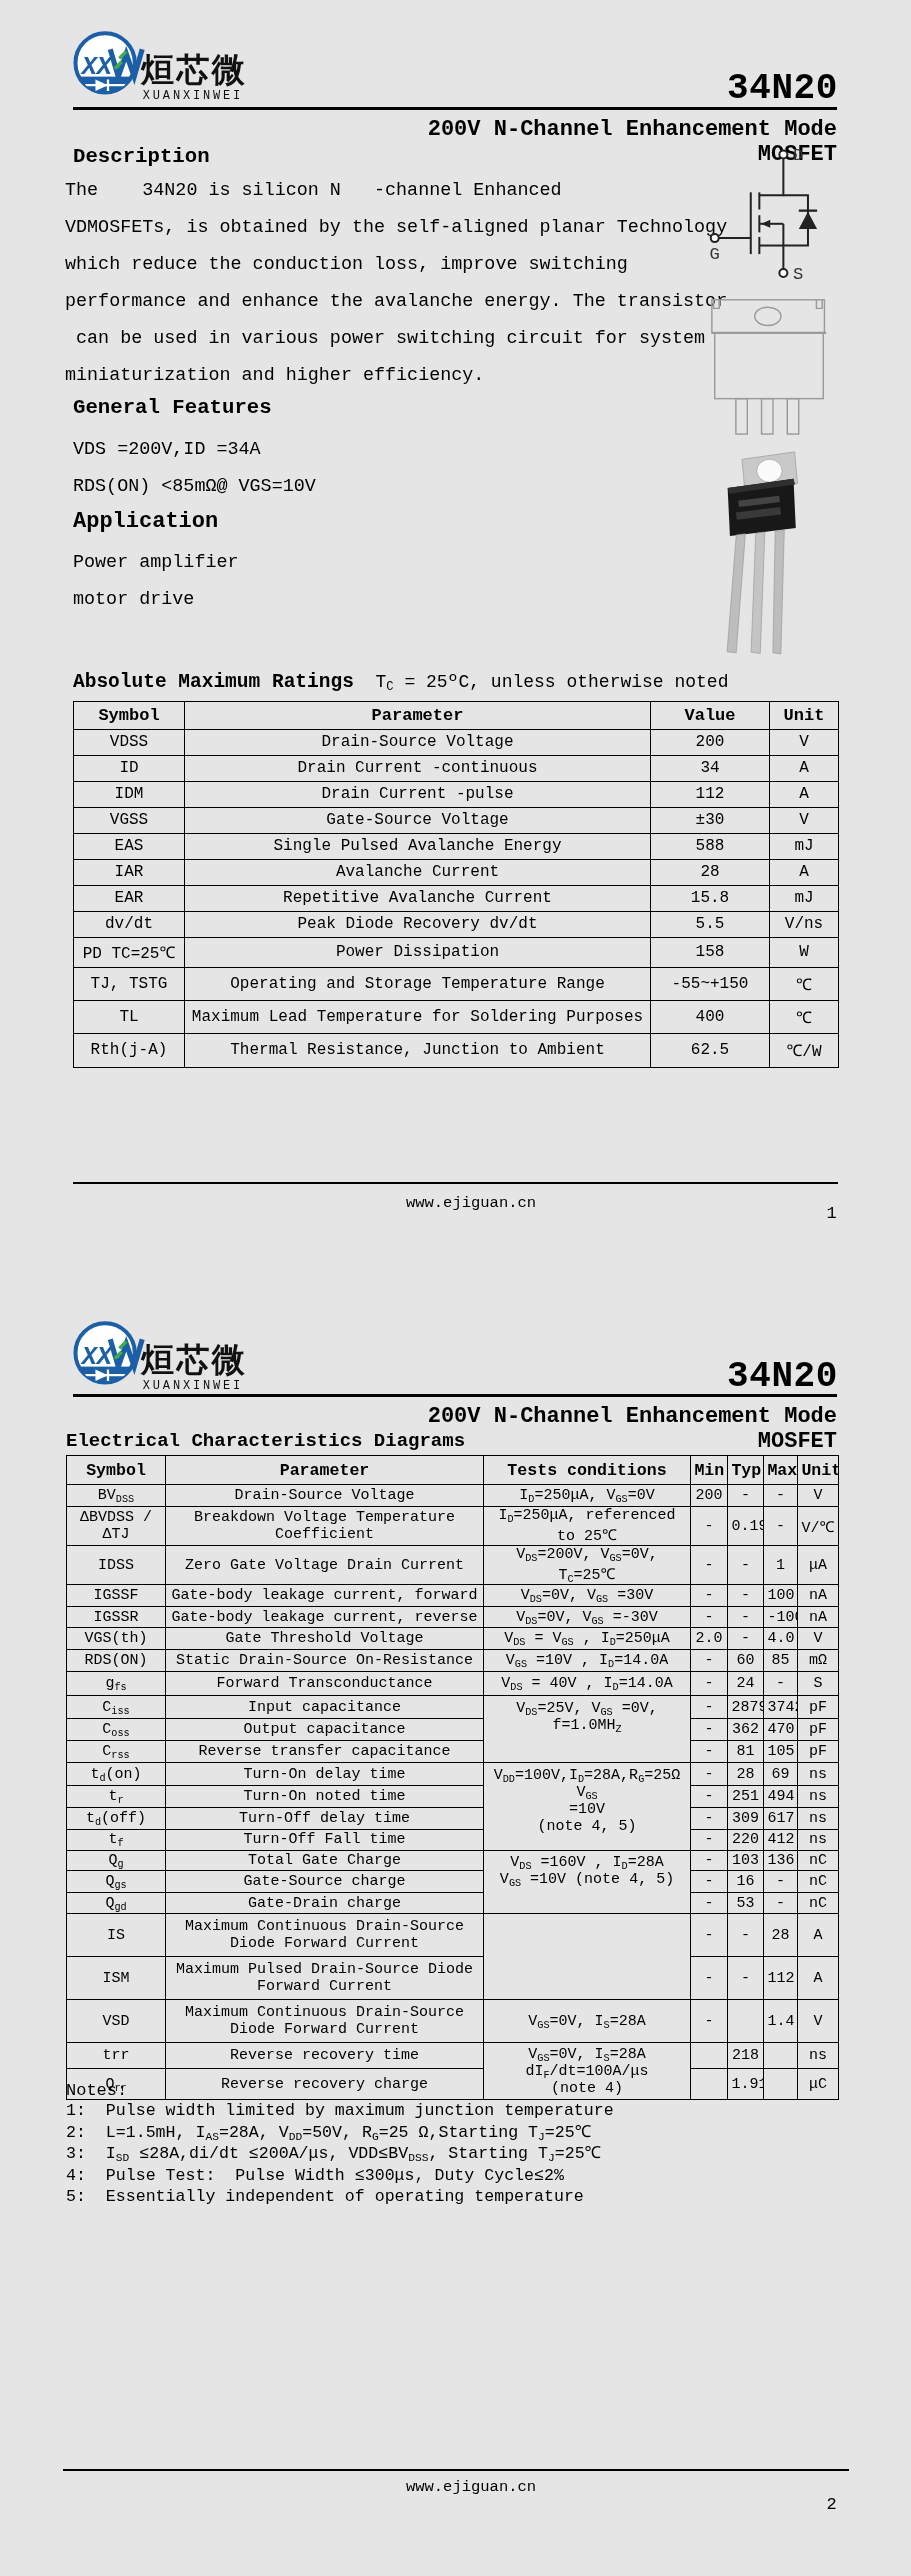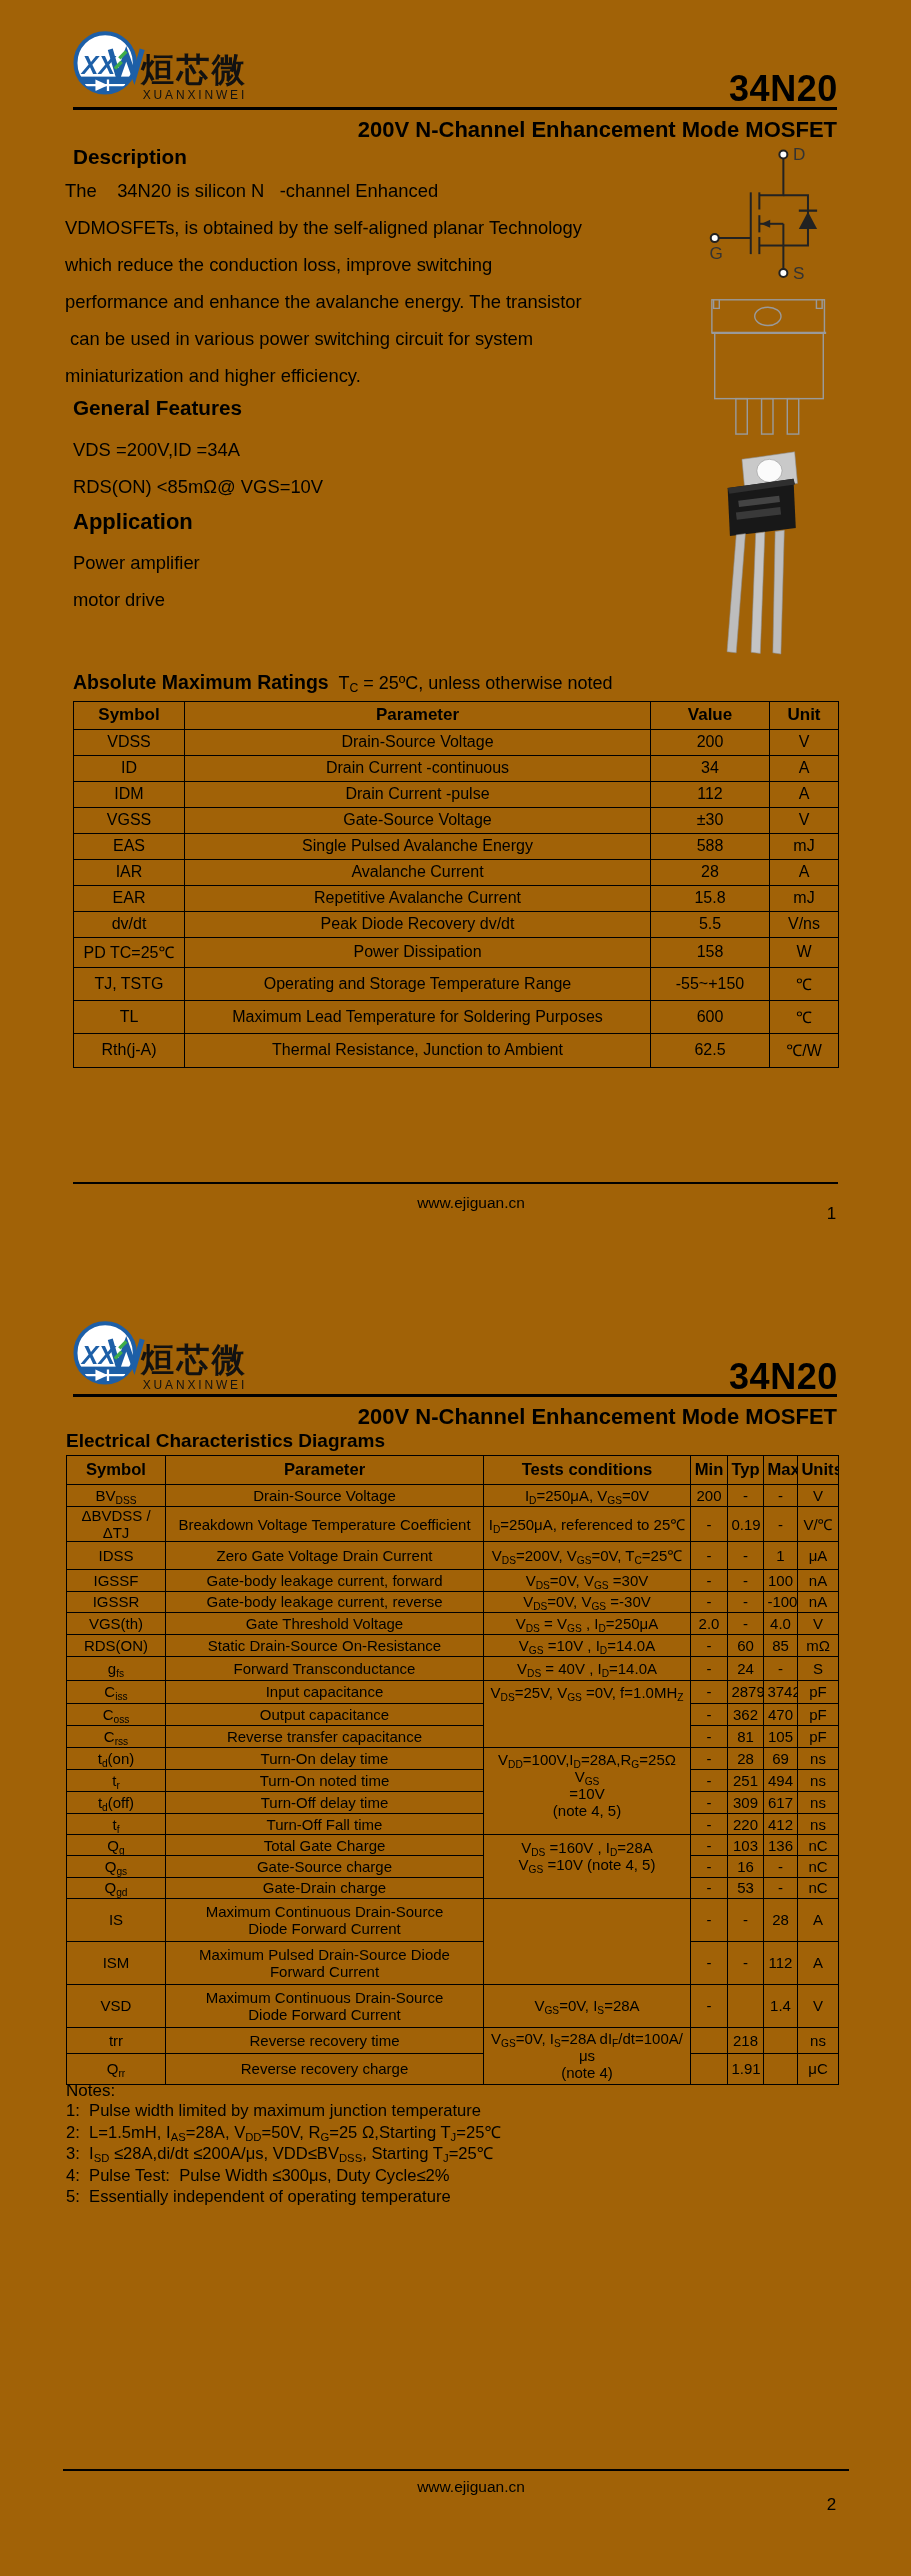--- a/index.html
+++ b/index.html
@@ -1,18 +1,18 @@
 <!DOCTYPE html>
 <html style="font-size:9.2px"><head>
 <meta charset="utf-8">
 <style>
   html,body{margin:0;padding:0;background:#ffffff;}
   #doc{
-    position:relative;width:911px;height:2576px;background:#a16207;
-    font-family:Liberation Sans, sans-serif;color:#000;overflow:hidden;
+    position:relative;width:911px;height:2576px;background:#e5e5e5;
+    font-family:Liberation Mono, monospace;color:#000;overflow:hidden;
   }
   .abs{position:absolute;}
   .pre{white-space:pre;}
   sub{font-size:68%;vertical-align:-0.28em;line-height:0;}
   
   .partnum{font-size:36px;font-weight:bold;text-align:right;letter-spacing:0.6px;}
   .rule{background:#000;height:2.9px;}
   .subtitle{font-size:22px;font-weight:bold;text-align:right;}
   
   .h-sec{font-size:20.7px;font-weight:bold;}
@@ -215,21 +215,21 @@
         </tr>
         <tr style="height: 33px;">
           <td>TJ,  TSTG</td>
           <td>Operating and Storage Temperature Range</td>
           <td>-55~+150</td>
           <td>℃</td>
         </tr>
         <tr style="height: 33px;">
           <td>TL</td>
           <td>Maximum Lead Temperature for Soldering Purposes</td>
-          <td>600</td>
+          <td>400</td>
           <td>℃</td>
         </tr>
         <tr style="height: 34px;">
           <td>Rth(j-A)</td>
           <td>Thermal Resistance, Junction to Ambient</td>
           <td>62.5</td>
           <td>℃/W</td>
         </tr>
       </tbody>
   </table>

